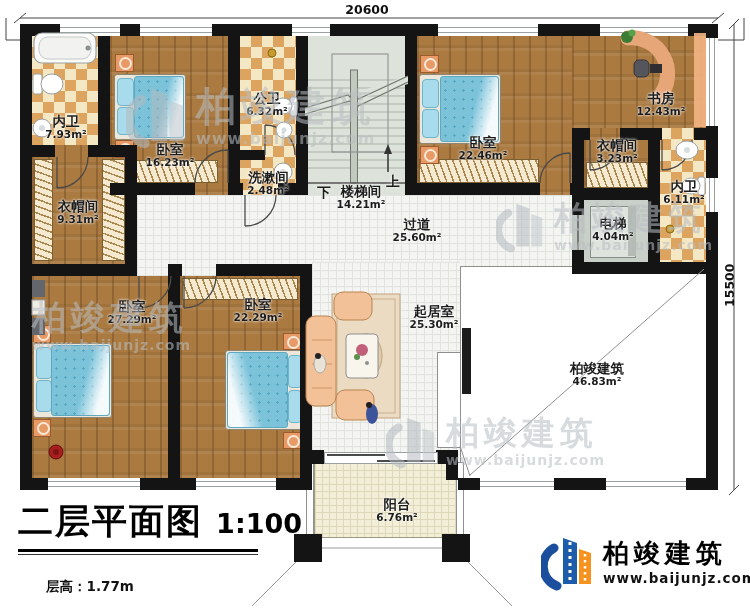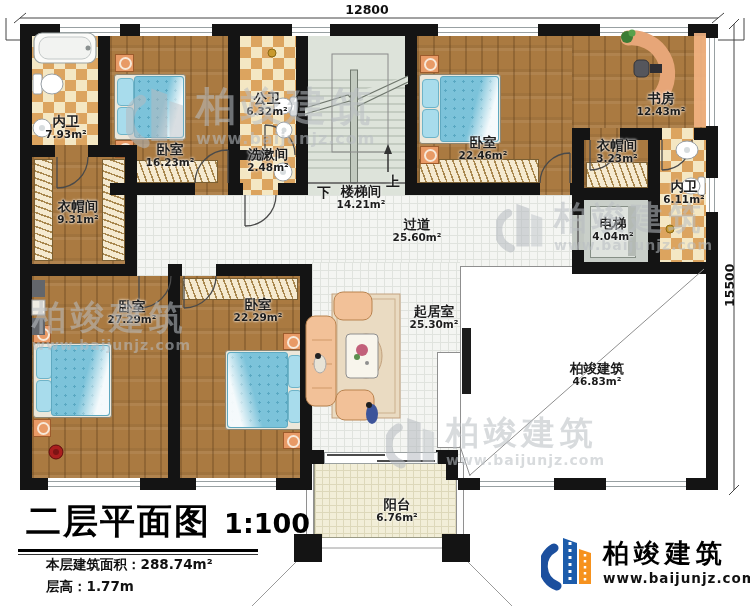--- a/index.html
+++ b/index.html
@@ -57,21 +57,21 @@
   
   .wm{position:absolute;color:#b9bec3;opacity:.55;z-index:24;display:flex;align-items:center;gap:8px;
     font-weight:bold;pointer-events:none;}
   .wm .wm-name{letter-spacing:5px;line-height:1;}
   .wm .wm-url{letter-spacing:1px;margin-top:3px;}
   
   .dim{position:absolute;font-weight:bold;color:#111;font-size:12.5px;z-index:30;}
   .dimv{writing-mode:vertical-rl;transform:rotate(180deg);}
   
   .titlebox{position:absolute;left:18px;top:498px;z-index:30;color:#000;}
-  .titlebox .t1{font-size:35px;font-weight:bold;letter-spacing:2px;display:inline-block;margin-left:8px;}
+  .titlebox .t1{font-size:35px;font-weight:bold;letter-spacing:2px;display:inline-block;}
   .titlebox .t2{font-size:27px;font-weight:bold;display:inline-block;margin-left:8px;}
   .titleline{position:absolute;left:18px;top:549px;width:240px;border-top:3px solid #000;z-index:30;}
   .titleline2{position:absolute;left:18px;top:554px;width:240px;border-top:1px solid #333;z-index:30;}
   .subinfo{position:absolute;left:46px;z-index:30;font-size:13.5px;font-weight:bold;color:#111;}
   
   .brand{position:absolute;left:541px;top:534px;z-index:30;display:flex;align-items:center;gap:8px;}
   .brand .bname{font-size:26px;font-weight:bold;color:#000;letter-spacing:5px;line-height:1;}
   .brand .burl{font-size:13.5px;font-weight:bold;color:#111;letter-spacing:1px;margin-top:4px;}
   svg.overlay{position:absolute;left:0;top:0;z-index:12;pointer-events:none;}
 </style>
@@ -319,21 +319,21 @@
       <line x1="734" y1="24" x2="734" y2="490"></line>
       <line x1="729" y1="29" x2="739" y2="19"></line>
         <line x1="729" y1="495" x2="739" y2="485"></line>
       <line x1="718" y1="40" x2="744" y2="40"></line>
         <line x1="744" y1="18" x2="744" y2="40"></line>
       <line x1="20" y1="40" x2="6" y2="40"></line>
         <line x1="6" y1="18" x2="6" y2="40"></line>
     </g>
   </svg>
 
-  <div class="dim" style="left:332px;top:2px;width:70px;text-align:center;">12800</div>
+  <div class="dim" style="left:332px;top:2px;width:70px;text-align:center;">20600</div>
   <div class="dim dimv" style="left:722px;top:250px;height:70px;text-align:center;">15500</div>
 
   <div class="mini-label" style="left:324px;top:193px;">下</div>
   <div class="mini-label" style="left:393px;top:182px;">上</div>
 
   <div class="wm" style="left:126px;top:84px;">
     <svg width="62" height="66" viewBox="0 0 54 58">
       <path d="M16 52 A21 21 0 0 1 13 14" fill="none" stroke="#b5bac0" stroke-width="9" stroke-linecap="round"></path>
       <polygon points="22,4 36,9 36,50 22,50" fill="#b5bac0"></polygon>
       <polygon points="38,15 50,19 50,50 38,50" fill="#c3c8cd"></polygon>
@@ -371,21 +371,20 @@
          <div class="wm-url" style="font-size:14px;">www.baijunjz.com</div>
       </div>
   </div>
 
   <div class="titlebox">
     <span class="t1">二层平面图</span>
     <span class="t2">1:100</span>
   </div>
   <div class="titleline"></div>
   <div class="titleline2"></div>
-  <div class="subinfo" style="top:556px;">本层建筑面积：288.74m²</div>
   <div class="subinfo" style="top:578px;">层高：1.77m</div>
 
   <div class="brand">
     <svg width="54" height="58" viewBox="0 0 54 58">
       <path d="M16 52 A21 21 0 0 1 13 14" fill="none" stroke="#1b4f9e" stroke-width="9" stroke-linecap="round"></path>
       <polygon points="22,4 36,9 36,50 22,50" fill="#1c5cab"></polygon>
       <polygon points="38,15 50,19 50,50 38,50" fill="#f6921e"></polygon>
       <line x1="29" y1="8" x2="29" y2="48" stroke="#fff" stroke-width="3" stroke-dasharray="3 4"></line>
       <line x1="44" y1="20" x2="44" y2="48" stroke="#fff" stroke-width="2.5" stroke-dasharray="2.5 3.5"></line>
     </svg>
@@ -400,21 +399,21 @@
       <div class="rarea">7.93m²</div>
     </div>
     <div class="room-label" style="left: 170px; top: 155px;">
       <div class="rname">卧室</div>
       <div class="rarea">16.23m²</div>
     </div>
     <div class="room-label" style="left: 267px; top: 104px;">
       <div class="rname">公卫</div>
       <div class="rarea">6.32m²</div>
     </div>
-    <div class="room-label" style="left: 268px; top: 160px;">
+    <div class="room-label" style="left: 268px; top: 183px; text-align: right;">
       <div class="rname">洗漱间</div>
       <div class="rarea">2.48m²</div>
     </div>
     <div class="room-label" style="left: 361px; top: 197px;">
       <div class="rname">楼梯间</div>
       <div class="rarea">14.21m²</div>
     </div>
     <div class="room-label" style="left: 483px; top: 148px;">
       <div class="rname">卧室</div>
       <div class="rarea">22.46m²</div>

